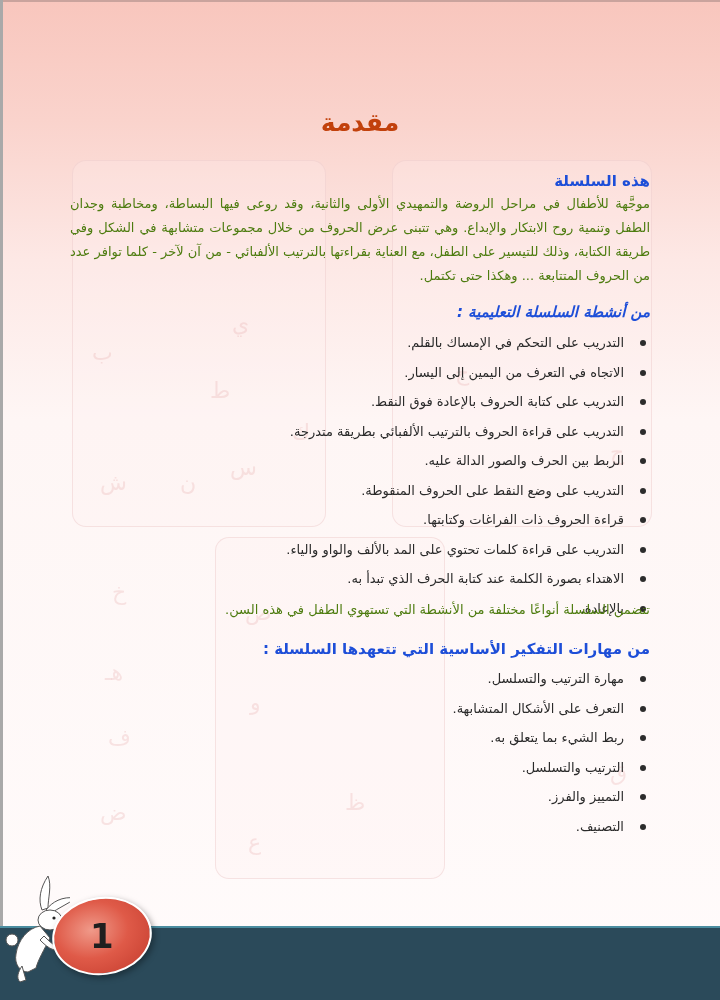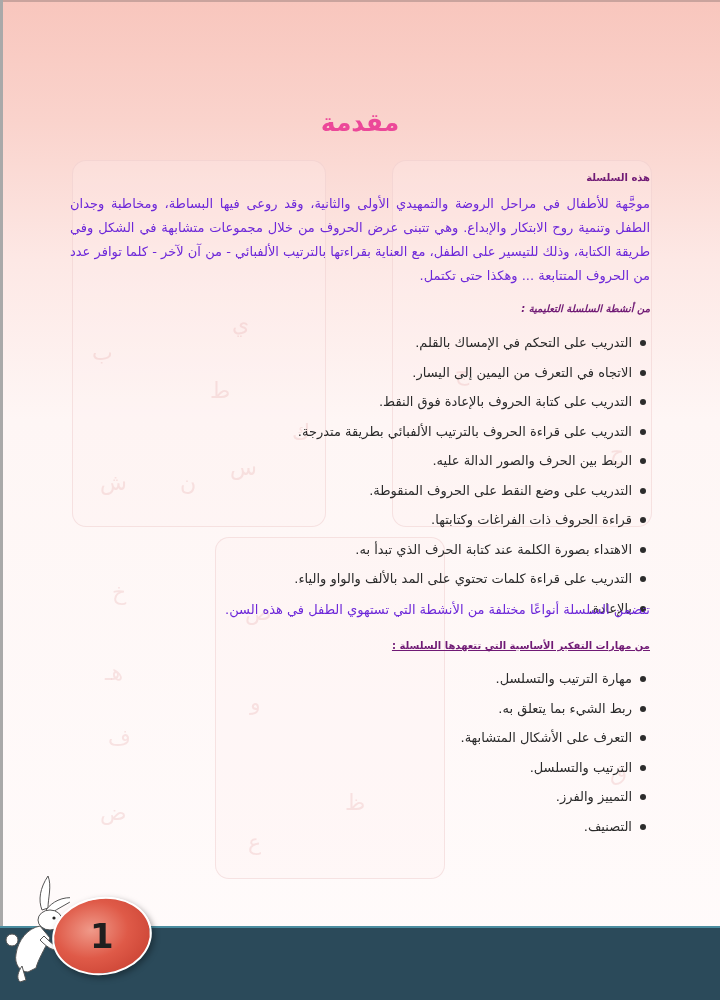--- a/index.html
+++ b/index.html
@@ -21,34 +21,34 @@
     position: absolute; font-size: 22px; color: rgba(230,170,170,0.28);
     font-family: "DejaVu Sans", sans-serif;
   }
 
   .content {
     position: absolute; left: 70px; width: 580px; top: 0;
     direction: rtl; text-align: right;
   }
   .title {
     position: absolute; top: 108px; left: 0; width: 580px; text-align: center;
-    font-size: 25px; font-weight: bold; color: #ec4899; direction: rtl;
+    font-size: 25px; font-weight: bold; color: #c2410c; direction: rtl;
   }
   .section-heading {
-    position: absolute; right: 0; font-size: 10px; font-weight: bold; color: #701a75;
+    position: absolute; right: 0; font-size: 15px; font-weight: bold; color: #1d4ed8;
     direction: rtl;
   }
   .para {
     position: absolute; right: 0; width: 580px; font-size: 13px; line-height: 24px;
-    color: #6d28d9; direction: rtl; text-align: justify; text-align-last: right;
+    color: #4d7c0f; direction: rtl; text-align: justify; text-align-last: right;
   }
   ul.blist { position: absolute; right: 0; margin: 0; padding: 0; list-style: none; direction: rtl; }
   ul.blist li {
     position: relative; height: 29.5px; line-height: 29.5px; font-size: 13px;
-    padding-right: 18px; color: #2a2a2a; white-space: nowrap;
+    padding-right: 26px; color: #2a2a2a; white-space: nowrap;
   }
   ul.blist li .dot {
     position: absolute; right: 4px; top: 12px; width: 6px; height: 6px; border-radius: 50%;
     background: #2c2c2c;
   }
 
   .footer-band {
     position: absolute; left: 0; top: 926px; width: 720px; height: 74px;
     background: #2b4a5a; border-top: 2px solid #4b8da0;
   }
@@ -103,31 +103,31 @@
 
   <div class="section-heading" style="top:303px;font-style:italic;">من أنشطة السلسلة التعليمية :</div>
   <ul class="blist" style="top:328px;">
     <li><span class="dot"></span><span>التدريب على التحكم في الإمساك بالقلم.</span></li>
     <li><span class="dot"></span><span>الاتجاه في التعرف من اليمين إلى اليسار.</span></li>
     <li><span class="dot"></span><span>التدريب على كتابة الحروف بالإعادة فوق النقط.</span></li>
     <li><span class="dot"></span><span>التدريب على قراءة الحروف بالترتيب الألفبائي بطريقة متدرجة.</span></li>
     <li><span class="dot"></span><span>الربط بين الحرف والصور الدالة عليه.</span></li>
     <li><span class="dot"></span><span>التدريب على وضع النقط على الحروف المنقوطة.</span></li>
     <li><span class="dot"></span><span>قراءة الحروف ذات الفراغات وكتابتها.</span></li>
+    <li><span class="dot"></span><span>التدريب على قراءة كلمات تحتوي على المد بالألف والواو والياء.</span></li>
     <li><span class="dot"></span><span>الاهتداء بصورة الكلمة عند كتابة الحرف الذي تبدأ به.</span></li>
-    <li><span class="dot"></span><span>التدريب على قراءة كلمات تحتوي على المد بالألف والواو والياء.</span></li>
     <li><span class="dot"></span><span>بالإعادة.</span></li>
   </ul>
   <div class="para" style="top:598px;">تتضمن السلسلة أنواعًا مختلفة من الأنشطة التي تستهوي الطفل في هذه السن.</div>
 
-  <div class="section-heading" style="top:640px;text-decoration:underline;">من مهارات التفكير الأساسية التي تتعهدها السلسلة :</div>
+  <div class="section-heading" style="top:640px;">من مهارات التفكير الأساسية التي تتعهدها السلسلة :</div>
   <ul class="blist" style="top:664px;">
     <li><span class="dot"></span><span>مهارة الترتيب والتسلسل.</span></li>
+    <li><span class="dot"></span><span>التعرف على الأشكال المتشابهة.</span></li>
     <li><span class="dot"></span><span>ربط الشيء بما يتعلق به.</span></li>
-    <li><span class="dot"></span><span>التعرف على الأشكال المتشابهة.</span></li>
     <li><span class="dot"></span><span>الترتيب والتسلسل.</span></li>
     <li><span class="dot"></span><span>التمييز والفرز.</span></li>
     <li><span class="dot"></span><span>التصنيف.</span></li>
   </ul>
 </div>
 
 <div class="footer-band"></div>
 
 <svg class="rabbit" viewBox="0 0 70 120">
   <g fill="#ffffff" stroke="#555" stroke-width="1">

